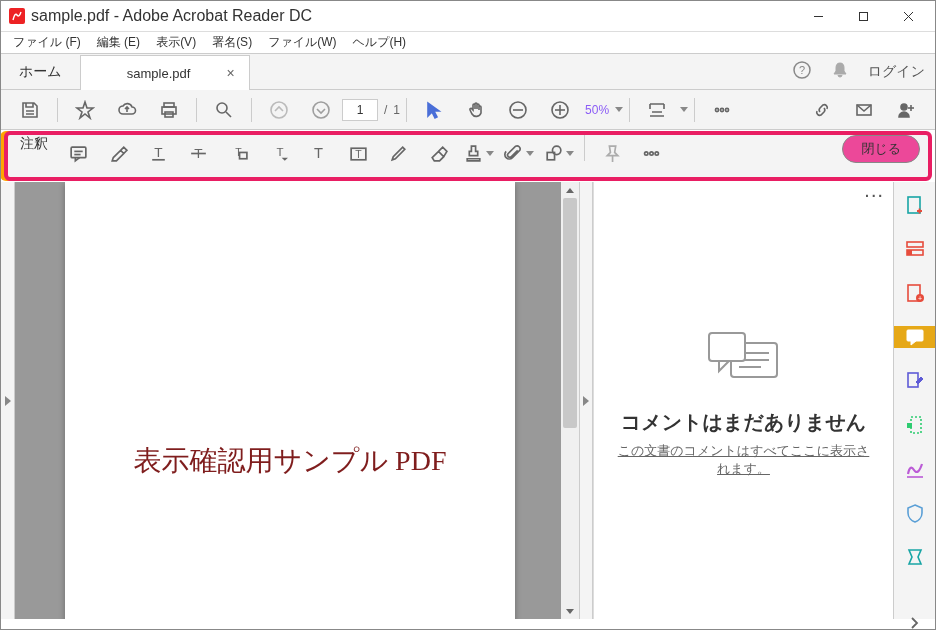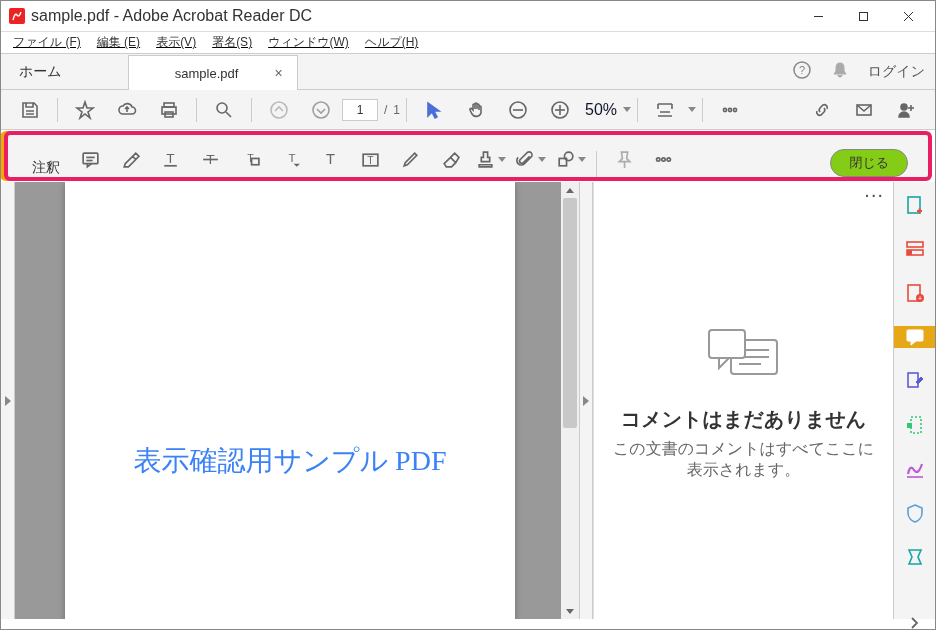--- a/index.html
+++ b/index.html
@@ -4,69 +4,69 @@
 <style>
 * { margin: 0; padding: 0; box-sizing: border-box; font-family: "Meiryo UI", "Segoe UI", sans-serif; }
 body { width: 936px; height: 630px; background: #fff; overflow: hidden; border: 1px solid #888; }
 .titlebar { height: 31px; display: flex; align-items: center; padding: 0 4px 0 8px; background: #fff; border-bottom: 1px solid #ddd; }
 .titlebar .app-icon { width: 16px; height: 16px; background: #ed2224; border-radius: 2px; margin-right: 6px; display: flex; align-items: center; justify-content: center; }
 .titlebar .app-icon svg { width: 12px; height: 12px; }
 .titlebar .title { font-size: 16px; color: #333; flex: 1; }
 .win-btns { display: flex; }
 .win-btns .wbtn { width: 45px; height: 30px; display: flex; align-items: center; justify-content: center; color: #333; }
 .win-btns .wbtn svg { width: 11px; height: 11px; }
-.menubar { height: 22px; display: flex; align-items: center; padding: 0 4px; background: #fff; border-bottom: 1px solid #ccc; text-decoration: underline; }
+.menubar { height: 22px; display: flex; align-items: center; padding: 0 4px; background: #fff; border-bottom: 1px solid #ccc; }
 .menubar .mitem { padding: 2px 8px; font-size: 12px; color: #333; }
-.tabbar { height: 36px; display: flex; align-items: stretch; background: #f4f4f4; border-bottom: 1px solid #ccc; gap: 48px; }
+.tabbar { height: 36px; display: flex; align-items: stretch; background: #f4f4f4; border-bottom: 1px solid #ccc; }
 .tabbar .home-tab, .tabbar .tool-tab { padding: 0 18px; display: flex; align-items: center; font-size: 14px; color: #333; }
 .tabbar .doc-tab { display: flex; align-items: center; background: #fff; border-top: 1px solid #ccc; border-left: 1px solid #ccc; border-right: 1px solid #ccc; padding: 0 14px 0 28px; min-width: 170px; position: relative; top: 1px; }
 .tabbar .doc-tab .doc-name { font-size: 13px; color: #333; flex: 1; text-align: center; }
 .tabbar .doc-tab .close-x { color: #666; font-size: 14px; margin-left: 18px; }
 .tabbar .spacer { flex: 1; }
 .tabbar .right-tools { display: flex; align-items: center; padding: 0 10px; gap: 18px; color: #808080; }
 .tabbar .login { font-size: 14px; color: #555; }
 .toolbar1 { height: 40px; display: flex; align-items: center; padding: 0 8px; background: #f4f4f4; border-bottom: 1px solid #ccc; }
 .toolbar1 .tbtn { width: 34px; height: 34px; display: flex; align-items: center; justify-content: center; color: #666; margin: 0 4px; }
 .toolbar1 .sep { width: 1px; height: 24px; background: #ccc; margin: 0 6px; }
 .toolbar1 svg { width: 20px; height: 20px; stroke: #666; fill: none; stroke-width: 1.6; }
 .toolbar1 .arrow-tool svg { fill: #4a6fd8; stroke: #4a6fd8; }
 .page-input { width: 36px; height: 22px; border: 1px solid #ccc; font-size: 12px; text-align: center; color: #333; }
 .page-sep { font-size: 12px; color: #666; margin: 0 6px; }
 .page-total { font-size: 12px; color: #666; }
-.zoom-level { font-size: 16px; color: #0f172a; margin: 0 4px; }
+.zoom-level { font-size: 12px; color: #8b5cf6; margin: 0 4px; }
 .dropdown-caret { display: inline-block; width: 0; height: 0; border-left: 4px solid transparent; border-right: 4px solid transparent; border-top: 5px solid #888; vertical-align: middle; margin-left: 2px; }
 .toolbar1 .fill { flex: 1; }
-.highlight-area { border: 4px solid #e91e63; border-radius: 6px; margin: 1px 3px; background: #f4f4f4; box-shadow: -4px 0 0 0 #ffa500; height: 50px; display: flex; align-items: flex-end; padding: 0 20px; }
+.highlight-area { border: 4px solid #e91e63; border-radius: 6px; margin: 1px 3px; background: #f4f4f4; box-shadow: -4px 0 0 0 #ffa500; height: 50px; display: flex; align-items: flex-start; padding: 0 8px; }
 .highlight-area .label { font-size: 14px; color: #333; margin-right: 10px; margin-left: 4px; }
 .highlight-area .abtn { width: 36px; height: 36px; display: flex; align-items: center; justify-content: center; color: #666; margin: 0 2px; }
 .highlight-area svg { width: 21px; height: 21px; stroke: #666; fill: none; stroke-width: 1.6; }
 .highlight-area .sep2 { width: 1px; height: 26px; background: #ccc; margin: 0 6px; }
 .highlight-area .fill2 { flex: 1; }
-.close-btn { border: 1px solid #888; border-radius: 14px; padding: 4px 18px; font-size: 13px; color: #333; background: #84cc16; }
+.close-btn { border: 1px solid #888; border-radius: 14px; padding: 4px 18px; font-size: 13px; color: #333; background: #ec4899; }
 .content-area { display: flex; height: calc(100% - 31px - 22px - 36px - 40px - 52px - 10px); }
 .doc-panel { flex: 1; position: relative; background: #999; display: flex; justify-content: center; align-items: flex-start; overflow: hidden; }
 .doc-panel .left-gutter { position: absolute; left: 0; top: 0; width: 14px; height: 100%; background: #f4f4f4; border-right: 1px solid #ccc; display: flex; align-items: center; justify-content: center; }
 .doc-panel .left-gutter .arrow-r { width: 0; height: 0; border-top: 5px solid transparent; border-bottom: 5px solid transparent; border-left: 6px solid #888; }
 .pdf-page { background: #fff; width: 78%; height: 1000px; margin-top: 0; box-shadow: 0 2px 6px rgba(0,0,0,0.3); padding: 260px 30px 0 30px; }
-.pdf-page h1 { font-family: "Yu Mincho", "MS Mincho", serif; font-size: 28px; font-weight: normal; color: #3b82f6; text-align: center; }
+.pdf-page h1 { font-family: "Yu Mincho", "MS Mincho", serif; font-size: 28px; font-weight: normal; color: #7f1d1d; text-align: center; }
 .doc-panel .vscroll { position: absolute; right: 0; top: 0; width: 18px; height: 100%; background: #f0f0f0; }
 .doc-panel .vscroll .thumb { position: absolute; top: 16px; left: 2px; width: 14px; height: 230px; background: #c8c8c8; border-radius: 2px; }
 .doc-panel .vscroll .up, .doc-panel .vscroll .dn { position: absolute; left: 0; width: 18px; height: 16px; display: flex; align-items: center; justify-content: center; }
 .doc-panel .vscroll .up { top: 0; }
 .doc-panel .vscroll .dn { bottom: 0; }
 .doc-panel .vscroll .up::after { content: ""; width: 0; height: 0; border-left: 4px solid transparent; border-right: 4px solid transparent; border-bottom: 5px solid #666; }
 .doc-panel .vscroll .dn::after { content: ""; width: 0; height: 0; border-left: 4px solid transparent; border-right: 4px solid transparent; border-top: 5px solid #666; }
 .splitter { width: 14px; background: #f4f4f4; border-left: 1px solid #ccc; border-right: 1px solid #ccc; display: flex; align-items: center; justify-content: center; }
 .splitter .arrow-r { width: 0; height: 0; border-top: 5px solid transparent; border-bottom: 5px solid transparent; border-left: 6px solid #888; }
 .comment-panel { width: 300px; background: #fff; border-left: 1px solid #ddd; display: flex; flex-direction: column; position: relative; }
 .comment-panel .menu-dots { position: absolute; top: 6px; right: 8px; color: #555; font-weight: bold; letter-spacing: 2px; font-size: 14px; }
 .comment-panel .empty-state { flex: 1; display: flex; flex-direction: column; align-items: center; justify-content: center; color: #555; padding: 0 18px; text-align: center; }
 .comment-panel .empty-state svg { width: 90px; height: 70px; stroke: #999; fill: none; stroke-width: 2; margin-bottom: 16px; }
 .comment-panel .empty-state h3 { font-size: 20px; font-weight: bold; color: #333; margin-bottom: 6px; }
-.comment-panel .empty-state p { font-size: 16px; color: #666; }
+.comment-panel .empty-state p { font-size: 13px; color: #666; text-decoration: underline; }
 .right-rail { width: 42px; background: #f4f4f4; border-left: 1px solid #ccc; display: flex; flex-direction: column; align-items: center; padding: 12px 0; gap: 22px; }
 .right-rail > div { width: 24px; height: 24px; display: flex; align-items: center; justify-content: center; }
 .right-rail svg { width: 22px; height: 22px; }
 .right-rail .active { background: #e6a817; width: 100%; height: 40px; display: flex; align-items: center; justify-content: center; }
 .right-rail .active svg rect, .right-rail .active svg path { stroke: #fff; fill: #fff; }
 .right-rail .spacer-rail { flex: 1; }
 </style>
 </head>
 <body>
 
@@ -95,21 +95,21 @@
         </svg>
       </div>
   </div>
 </div>
 
 <div class="menubar">
   <div class="mitem">ファイル (F)</div>
   <div class="mitem">編集 (E)</div>
   <div class="mitem">表示(V)</div>
   <div class="mitem">署名(S)</div>
-  <div class="mitem">ウィンドウ(W)</div>
+  <div class="mitem">ファイル(W)</div>
   <div class="mitem">ヘルプ(H)</div>
 </div>
 
 <div class="tabbar">
   <div class="home-tab">ホーム</div>
   <div class="doc-tab">
     <span class="doc-name">sample.pdf</span>
     <span class="close-x">×</span>
   </div>
   <div class="spacer"></div>

